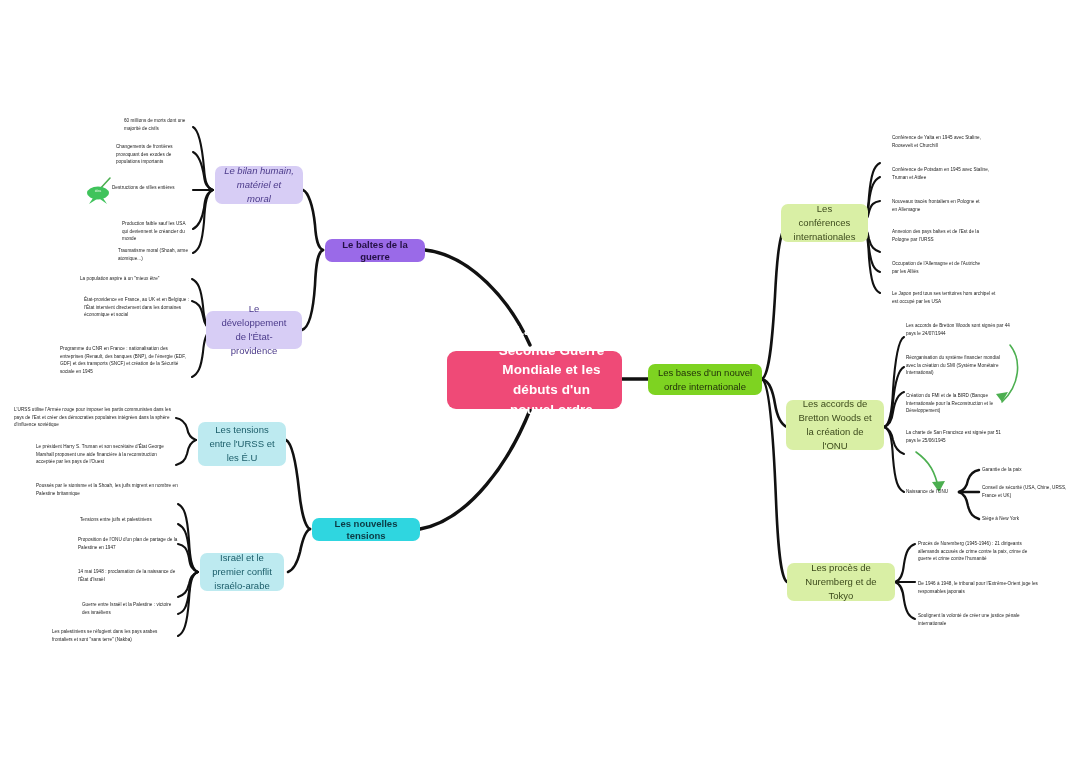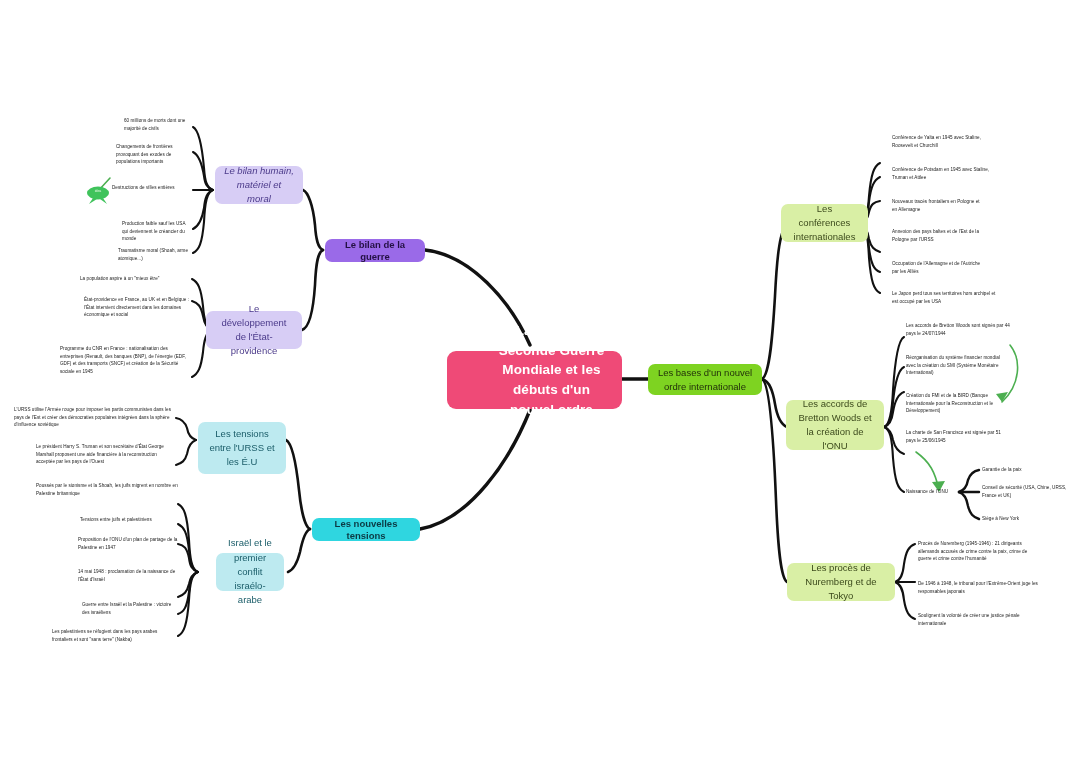--- a/index.html
+++ b/index.html
@@ -175,44 +175,44 @@
       <polygon points="1002,402 1008,392 996,394"></polygon>
       <polygon points="939,492 945,481 932,482"></polygon>
     </g>
   </svg>
 
   <div class="node node-central" style="left:447px; top:351px; width:175px; height:58px;">
     <span>La fin de la Seconde Guerre Mondiale et les débuts d'un nouvel ordre mondial</span>
   </div>
 
   <div class="node node-main-purple" style="left:325px; top:239px; width:100px; height:23px;">
-    <span>Le bilan de la guerre</span>
+    <span>Le baltes de la guerre</span>
   </div>
 
   <div class="node node-main-cyan" style="left:312px; top:518px; width:108px; height:23px;">
     <span>Les nouvelles tensions</span>
   </div>
 
   <div class="node node-main-green" style="left:648px; top:364px; width:114px; height:31px;">
     <span>Les bases d'un nouvel ordre internationale</span>
   </div>
 
   <div class="node node-sub-purple" style="left:215px; top:166px; width:88px; height:38px;font-style:italic;">
     <span>Le bilan humain, matériel et moral</span>
   </div>
 
   <div class="node node-sub-purple" style="left:206px; top:311px; width:96px; height:38px;">
     <span>Le développement de l'État-providence</span>
   </div>
 
-  <div class="node node-sub-cyan" style="left:198px; top:422px; width:88px; height:52px;">
+  <div class="node node-sub-cyan" style="left:198px; top:422px; width:88px; height:44px;">
     <span>Les tensions entre l'URSS et les É.U</span>
   </div>
 
-  <div class="node node-sub-cyan" style="left:216px; top:553px; width:68px; height:38px;">
+  <div class="node node-sub-cyan" style="left:200px; top:553px; width:84px; height:38px;">
     <span>Israël et le premier conflit israélo-arabe</span>
   </div>
 
   <div class="node node-sub-green" style="left:781px; top:204px; width:87px; height:38px;">
     <span>Les conférences internationales</span>
   </div>
 
   <div class="node node-sub-green" style="left:786px; top:400px; width:98px; height:50px;">
     <span>Les accords de Bretton Woods et la création de l'ONU</span>
   </div>

